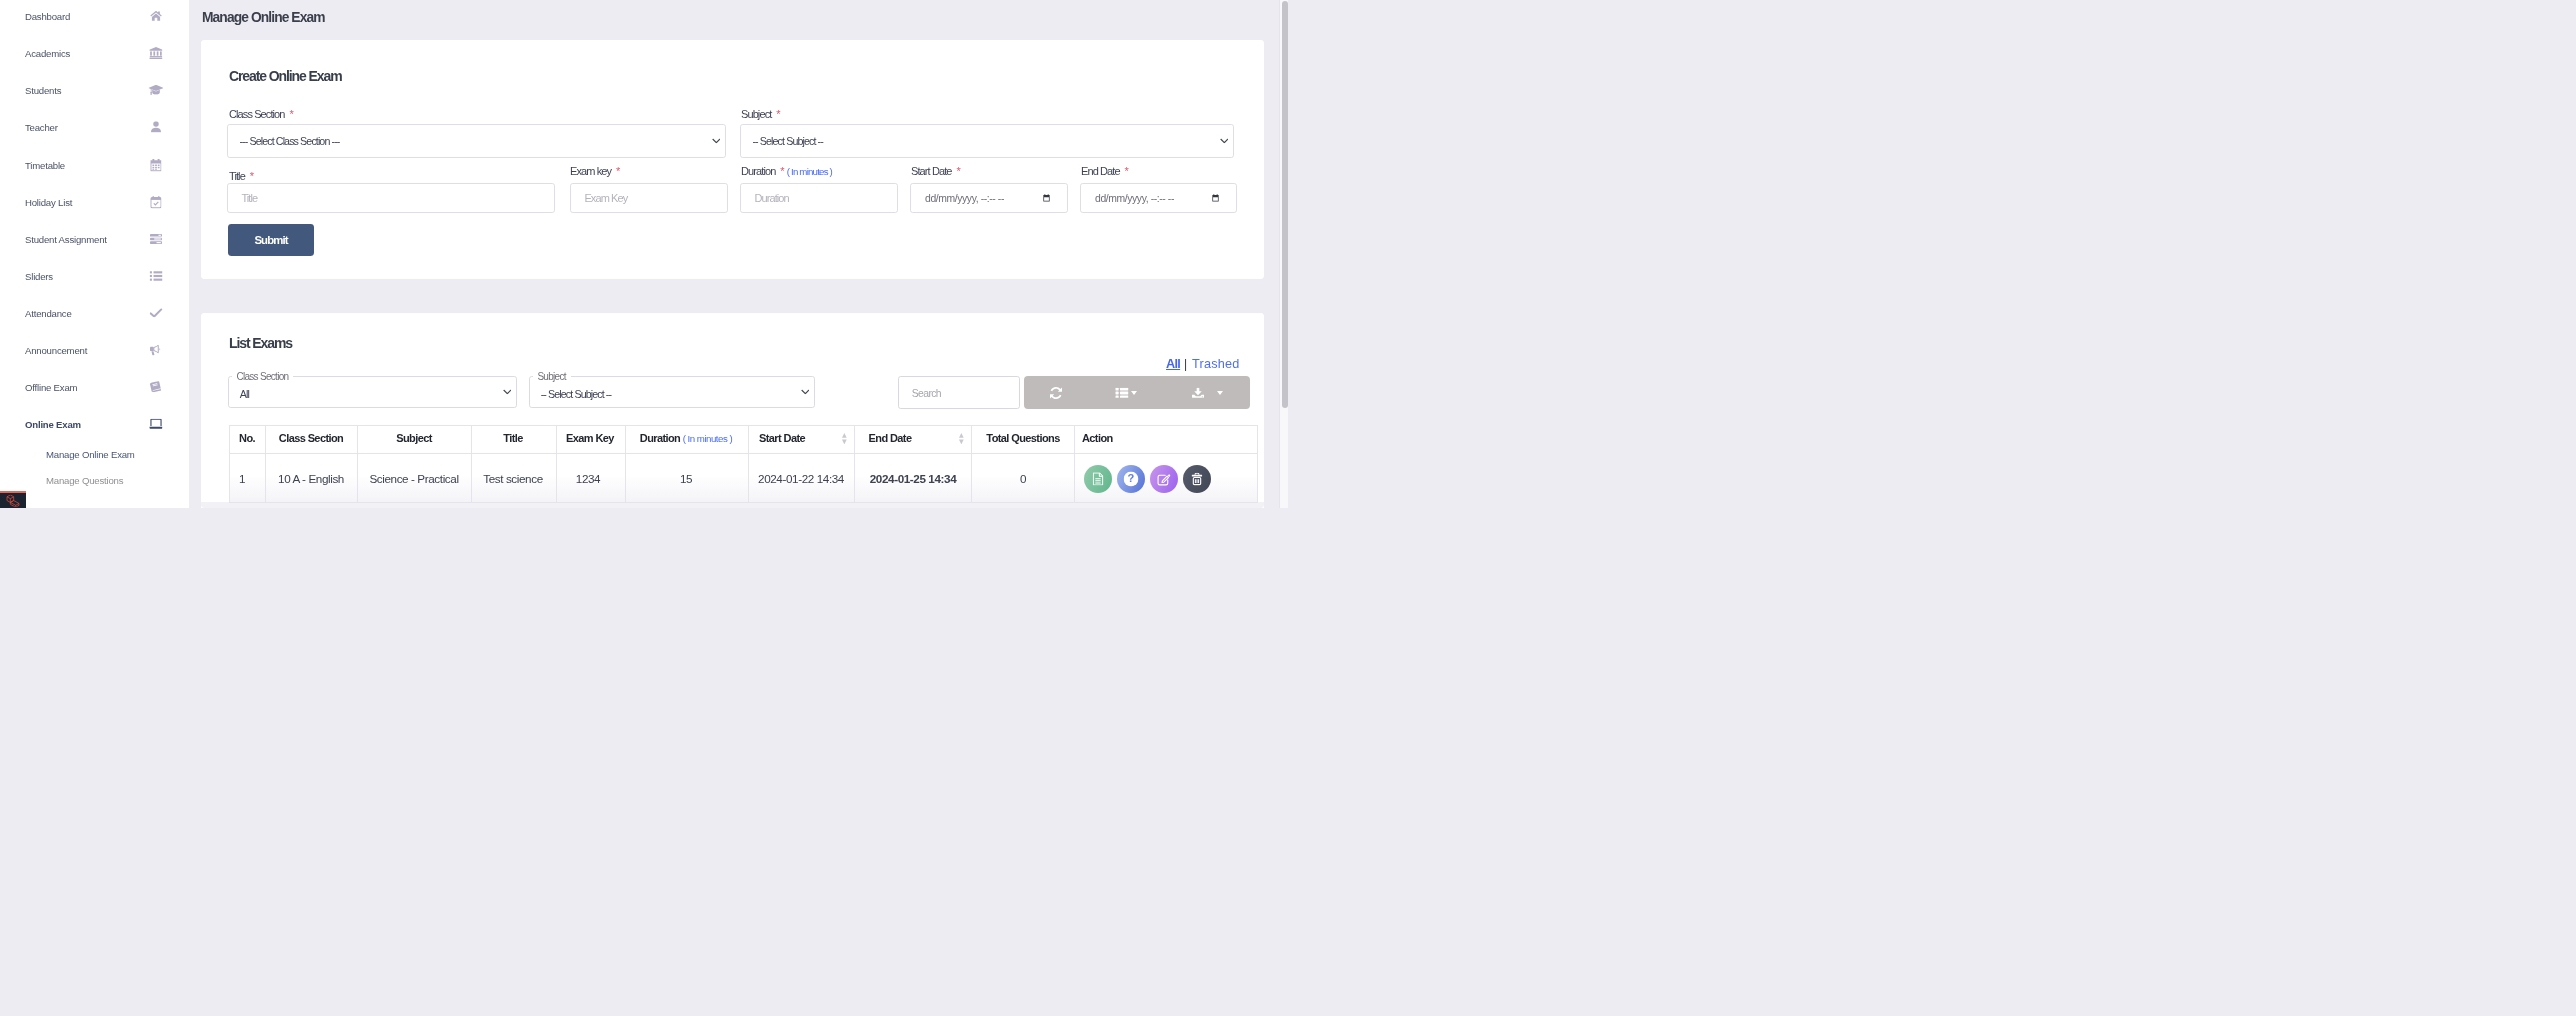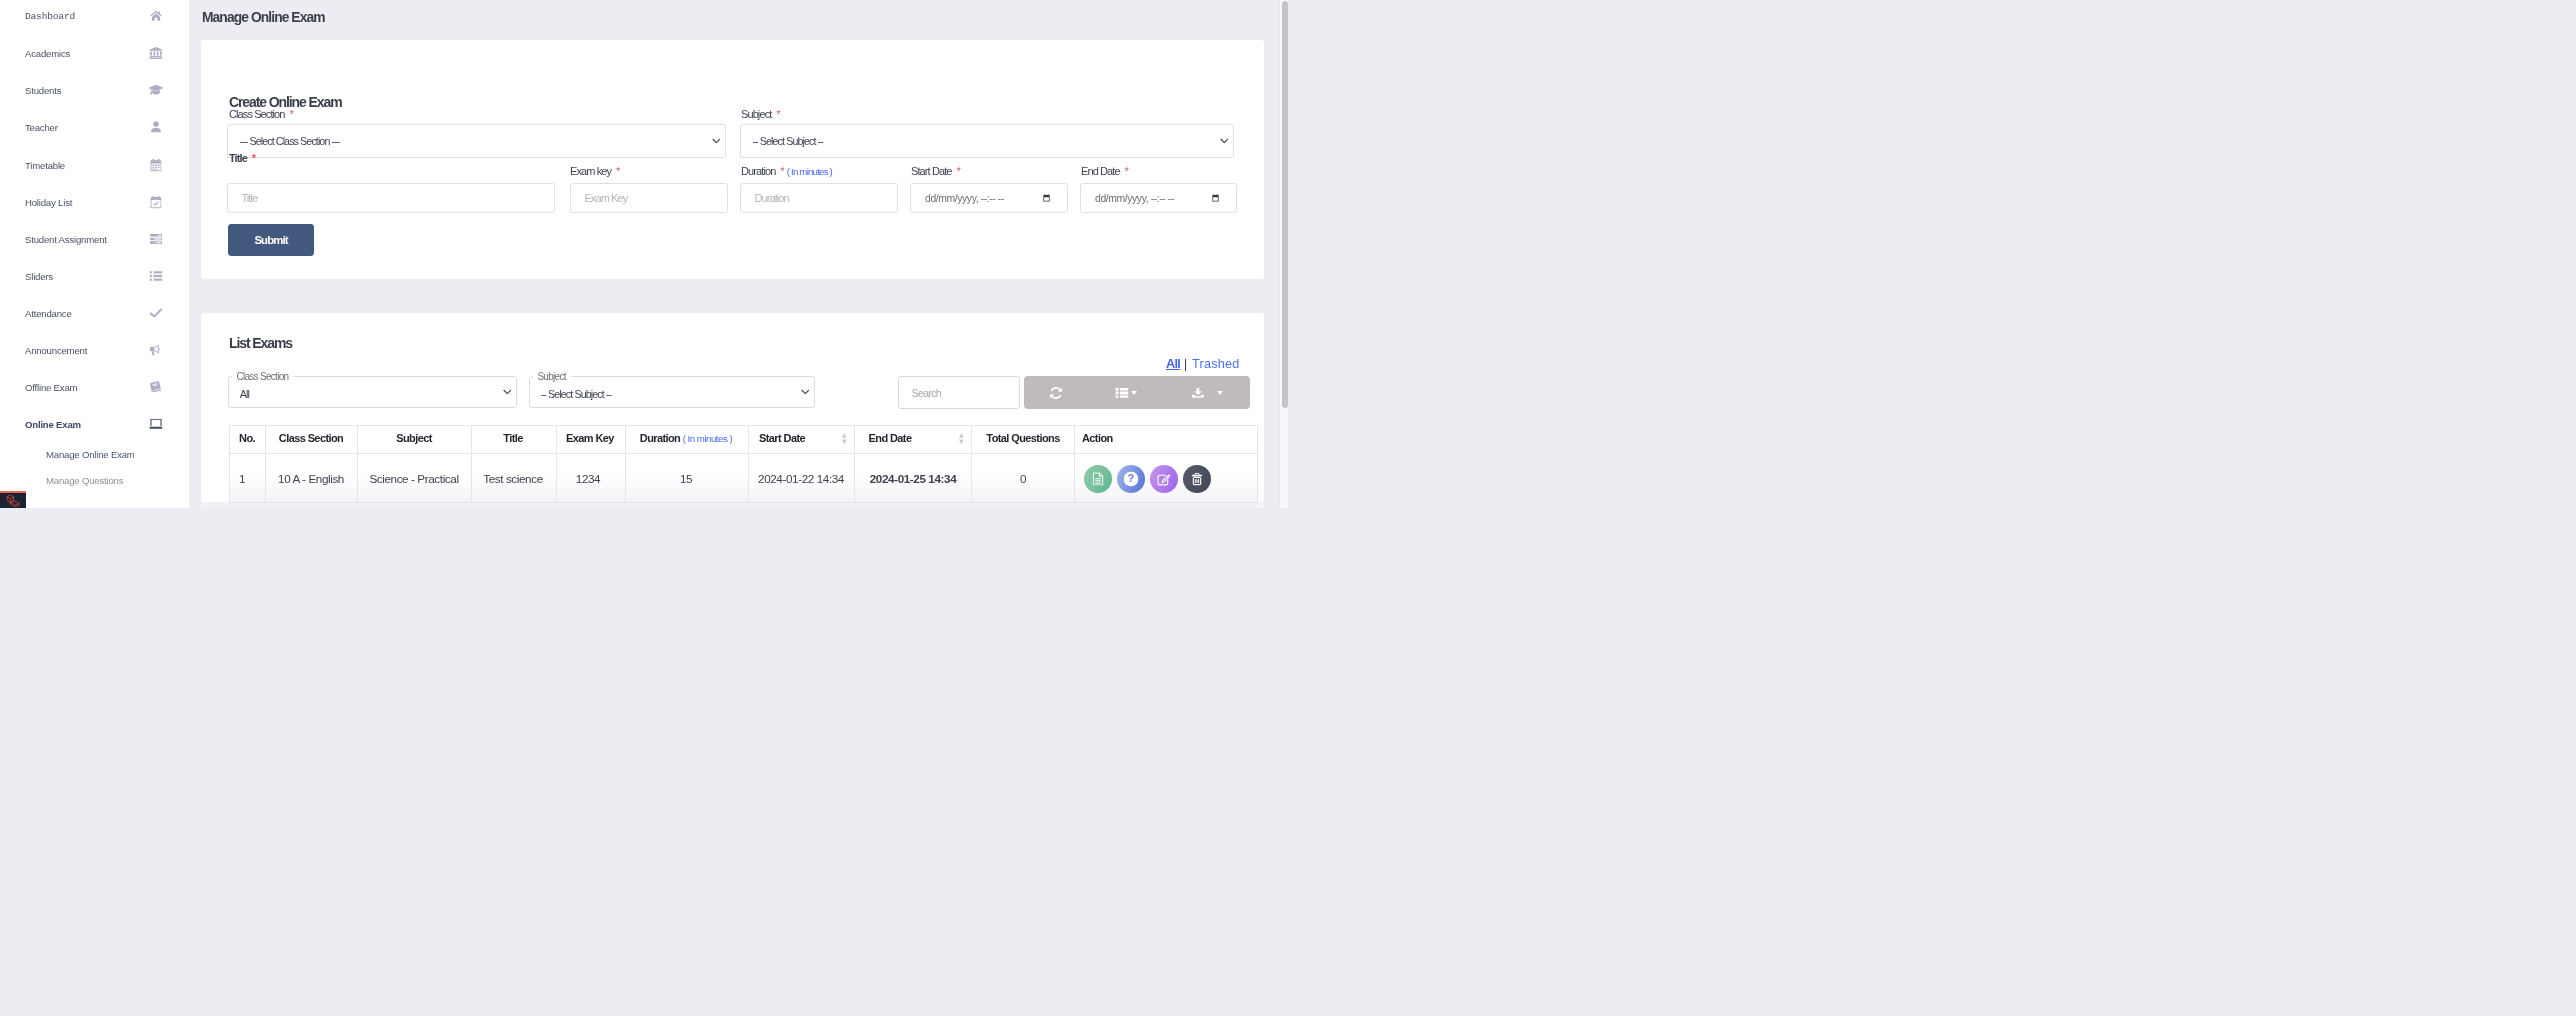--- a/index.html
+++ b/index.html
@@ -50,21 +50,21 @@
 #understrip { position:absolute; left:0px; top:502px; width:1063px; height:6.2px; background:#f2f1f5; border-radius:0 0 3.4px 3.4px; }
 .abtn { position:absolute; width:28px; height:28px; border-radius:50%; top:465px; }
 .abtn svg { position:absolute; left:50%; top:50%; transform:translate(-50%,-50%); }
 
 #sbar { position:absolute; left:1279px; top:0; width:9.4px; height:508px; background:#f8f8fa; border-left:0.7px solid #e5e4e9; }
 #sbar .th1 { position:absolute; left:1.7px; top:0.7px; width:6px; height:407px; background:#c4c3c9; border-radius:3px; }
 </style>
 </head>
 <body>
 <div id="sb">
-  <div class="mi" style="top:6px;font-family:Liberation Mono, monospace;">
+  <div class="mi" style="top:6px;">
       <span class="t">Dashboard</span>
       <span class="ic">
     <svg width="11.7" height="10.4" viewBox="0 0 17.5 15.5">
           <g fill="#b2abc4">
             <path d="M8.75 4 L14.9 9.1 L14.9 15.5 L10.7 15.5 L10.7 10.2 L6.8 10.2 L6.8 15.5 L2.6 15.5 L2.6 9.1 Z"></path>
             <path d="M8.75 0 L11.9 2.6 L11.9 0.9 L14.5 0.9 L14.5 4.8 L17.3 7.1 L16.2 8.6 L8.75 2.5 L1.3 8.6 L0.2 7.1 Z"></path>
           </g>
         </svg>
       </span>
     </div>
@@ -233,36 +233,36 @@
           <path d="M2 3.2 L7 0.4 L12 3.2 L12 8.8 L7 11.6 L2 8.8 Z"></path>
           <path d="M2 3.2 L7 6 L12 3.2 M7 6 L7 11.6"></path>
           <path d="M12 8.8 L20 13.2 L20 16 L15 18.8 L7 14.4 L7 11.6 Z"></path>
           <path d="M7 11.6 L15 16 L20 13.2 M15 16 L15 18.8"></path>
         </g>
       </svg>
   </div>
 </div>
 <div id="h1">Manage Online Exam</div>
 <div class="card" id="card1"></div>
-<div class="h2" style="left:229px; top:68px;margin-top:26px;">Create Online Exam</div>
+<div class="h2" style="left:229px; top:68px;">Create Online Exam</div>
 <label class="fl" style="left:229px; top:108px;">Class Section <span class="req">*</span></label>
 <label class="fl" style="left:741px; top:108px;">Subject <span class="req">*</span></label>
 <div class="sel" style="left:227px; top:124px; width:499px; height:34px;">
     <span class="tx">--- Select Class Section ---</span>
     <svg class="chev" width="8.7" height="5.4" viewBox="0 0 13 8">
       <path fill="none" stroke="#444a54" stroke-width="1.8" d="M1 1 L6.5 6.5 L12 1"></path>
     </svg>
   </div>
 <div class="sel" style="left:740px; top:124px; width:494px; height:34px;">
     <span class="tx">-- Select Subject --</span>
     <svg class="chev" width="8.7" height="5.4" viewBox="0 0 13 8">
       <path fill="none" stroke="#444a54" stroke-width="1.8" d="M1 1 L6.5 6.5 L12 1"></path>
     </svg>
   </div>
-<label class="fl" style="left:229px; top:152px;font-weight:bold;">Title <span class="req">*</span></label>
+<label class="fl" style="left:229px; top:170px;">Title <span class="req">*</span></label>
 <label class="fl" style="left:570px; top:165px;">Exam key <span class="req">*</span></label>
 <label class="fl" style="left:741px; top:165px;">Duration <span class="req">*</span> <span class="blue">( In minutes )</span></label>
 <label class="fl" style="left:911px; top:165px;">Start Date <span class="req">*</span></label>
 <label class="fl" style="left:1081px; top:165px;">End Date <span class="req">*</span></label>
 <div class="inp" style="left:227px; top:183px; width:328px; height:30px;">
     <span class="ph">Title</span>
   </div>
 <div class="inp" style="left:570px; top:183px; width:158px; height:30px;">
     <span class="ph">Exam Key</span>
   </div>

